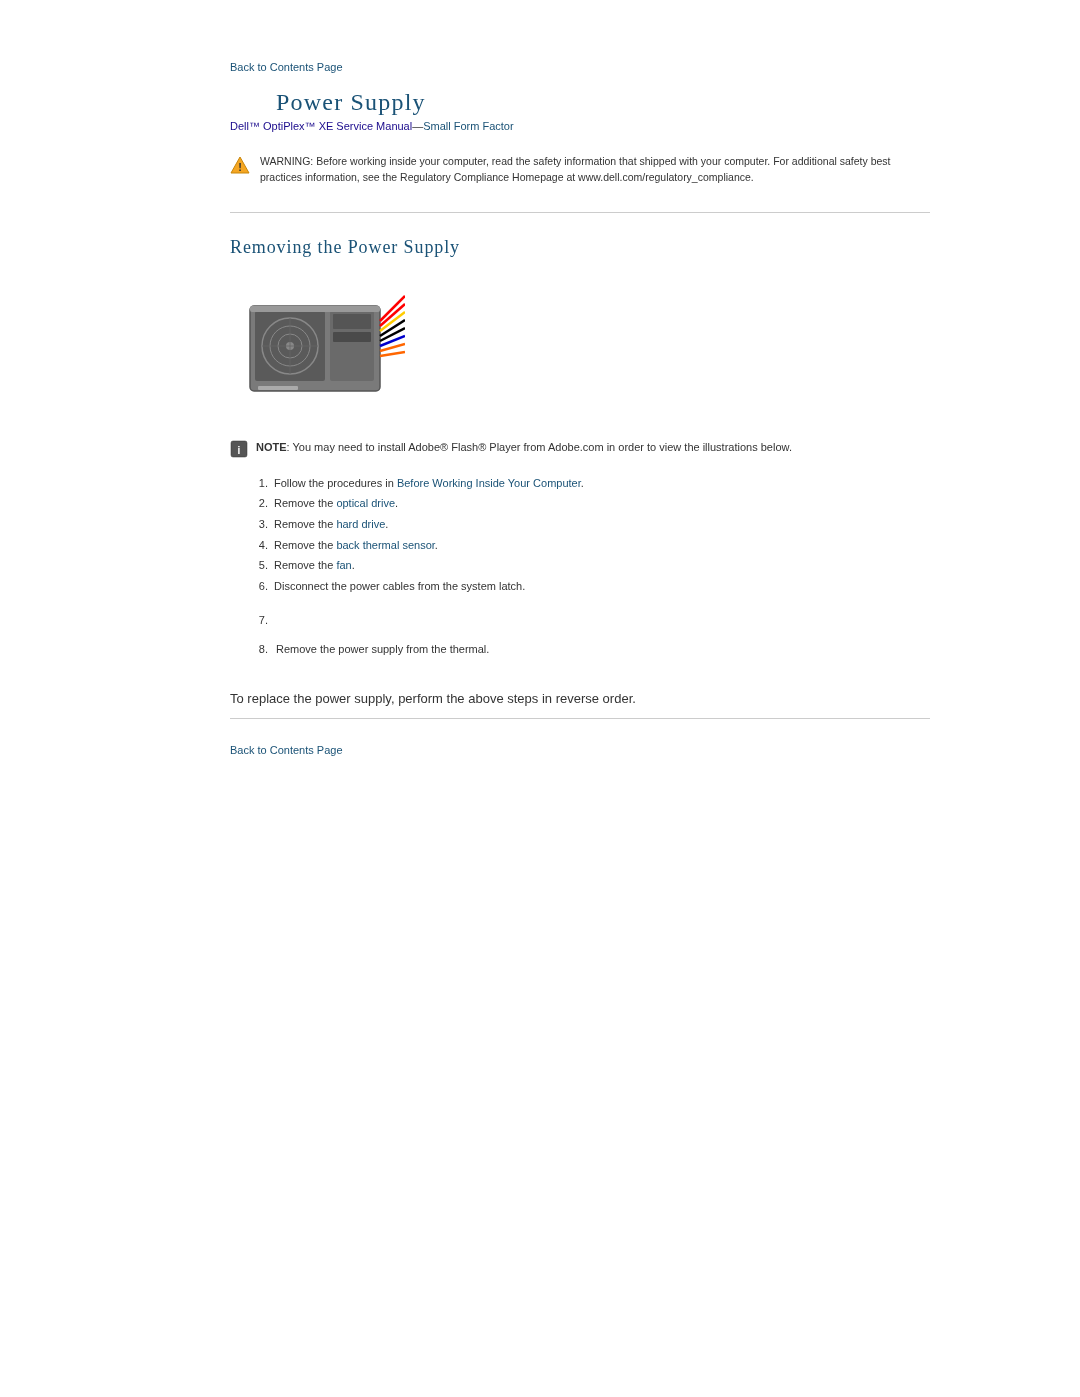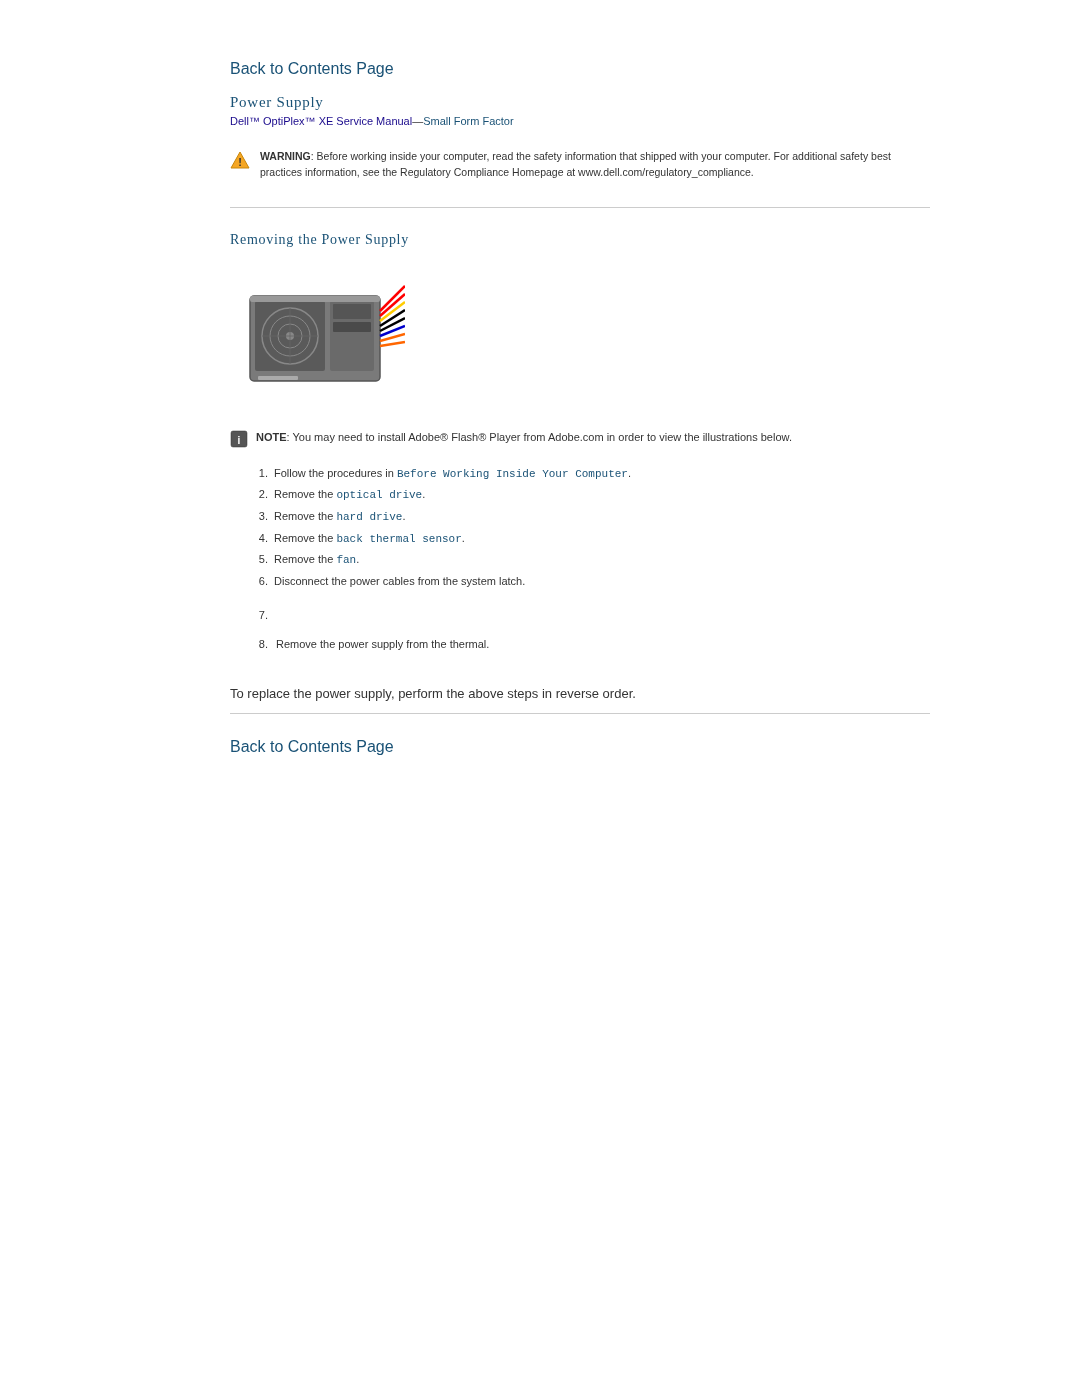--- a/index.html
+++ b/index.html
@@ -11,31 +11,32 @@
       padding: 0;
     }
     .page-container {
       max-width: 860px;
       margin: 0 auto;
       padding: 60px 40px 40px 120px;
     }
     .back-link {
       color: #1a5276;
       text-decoration: none;
-      font-size: 16px;
+      font-size: 11px;
       display: inline-block;
       margin-bottom: 16px;
     }
     .page-title {
-      font-size: 15px;
+      font-size: 24px;
       font-weight: normal;
       color: #1a5276;
       font-family: Georgia, serif;
       letter-spacing: 0.05em;
       margin-bottom: 4px;
+      margin-left: 46px;
     }
     .subtitle-line {
       font-size: 11px;
       margin-bottom: 16px;
     }
     .subtitle-bold {
       font-weight: normal;
       color: #1a0a8c;
     }
     .subtitle-normal {
@@ -54,30 +55,30 @@
       height: 20px;
       flex-shrink: 0;
       margin-top: 1px;
     }
     .warning-text {
       font-size: 10.5px;
       color: #333;
       line-height: 1.5;
     }
     .warning-label {
-      font-weight: bold;
+      font-weight: normal;
       text-transform: uppercase;
     }
     hr.divider {
       border: none;
       border-top: 1px solid #cccccc;
       margin: 8px 0 24px 0;
     }
     .section-title {
-      font-size: 14px;
+      font-size: 18px;
       font-weight: normal;
       color: #1a5276;
       font-family: Georgia, serif;
       letter-spacing: 0.05em;
       margin-bottom: 18px;
     }
     .note-box {
       display: flex;
       align-items: flex-start;
       gap: 8px;
@@ -114,21 +115,20 @@
       gap: 6px;
     }
     .steps-list li::before {
       content: counter(step-counter) ".";
       min-width: 18px;
       text-align: right;
     }
     .step-link {
       color: #1a5276;
       text-decoration: none;
-      font-family: Liberation Mono, monospace;
     }
     .step-number-block {
       display: flex;
       gap: 8px;
       margin: 12px 0 12px 20px;
       font-size: 11px;
       line-height: 1.6;
     }
     .step-num {
       min-width: 18px;

